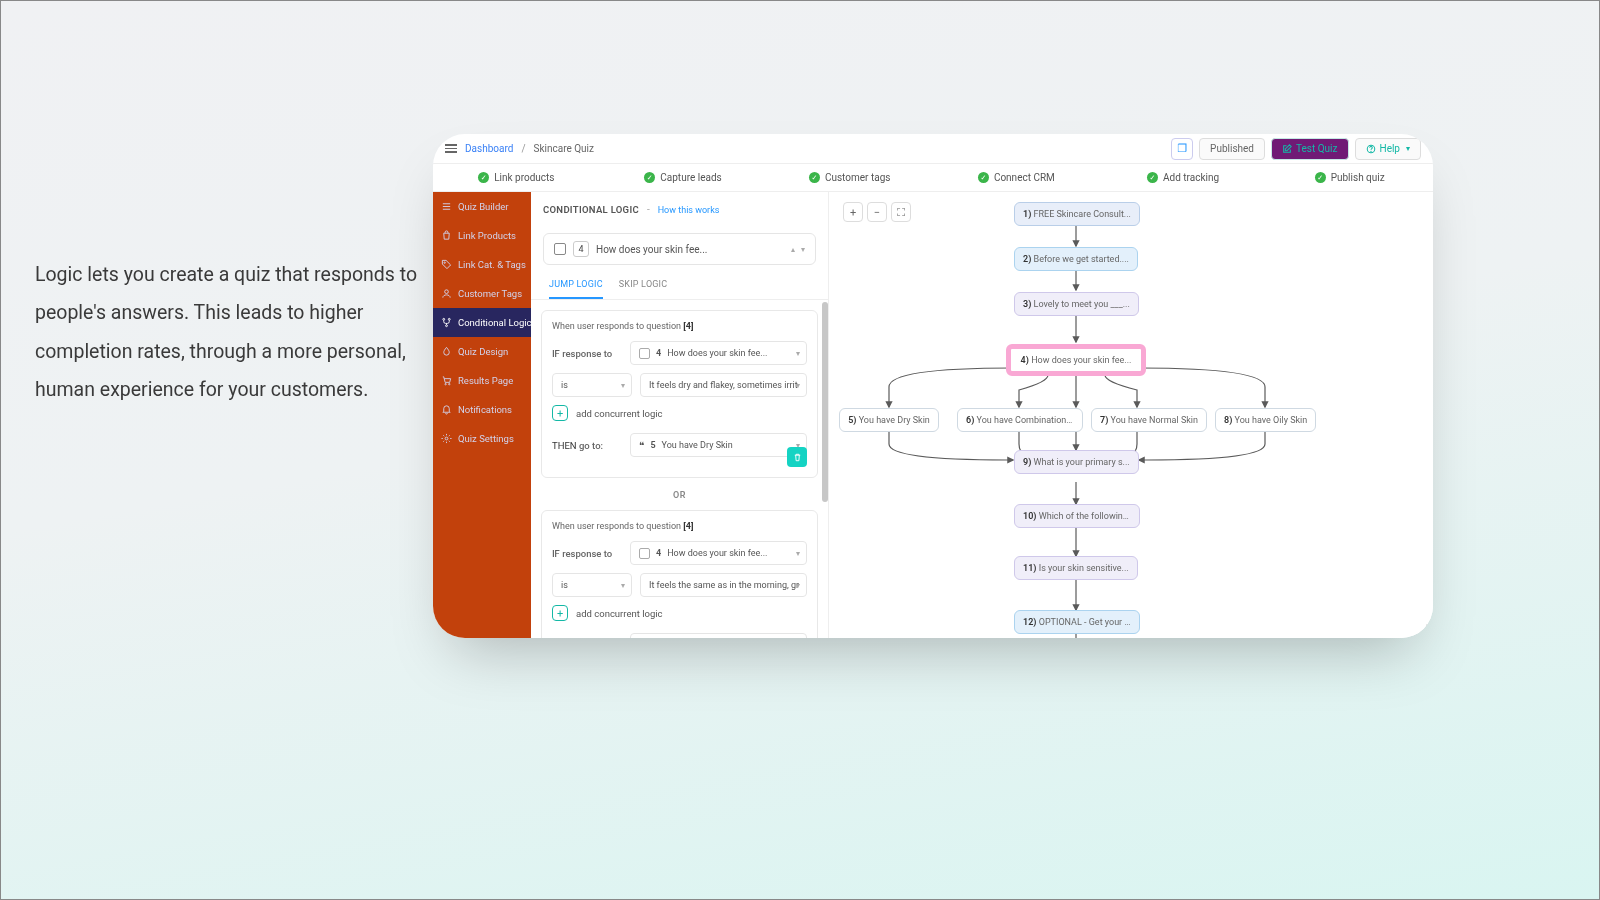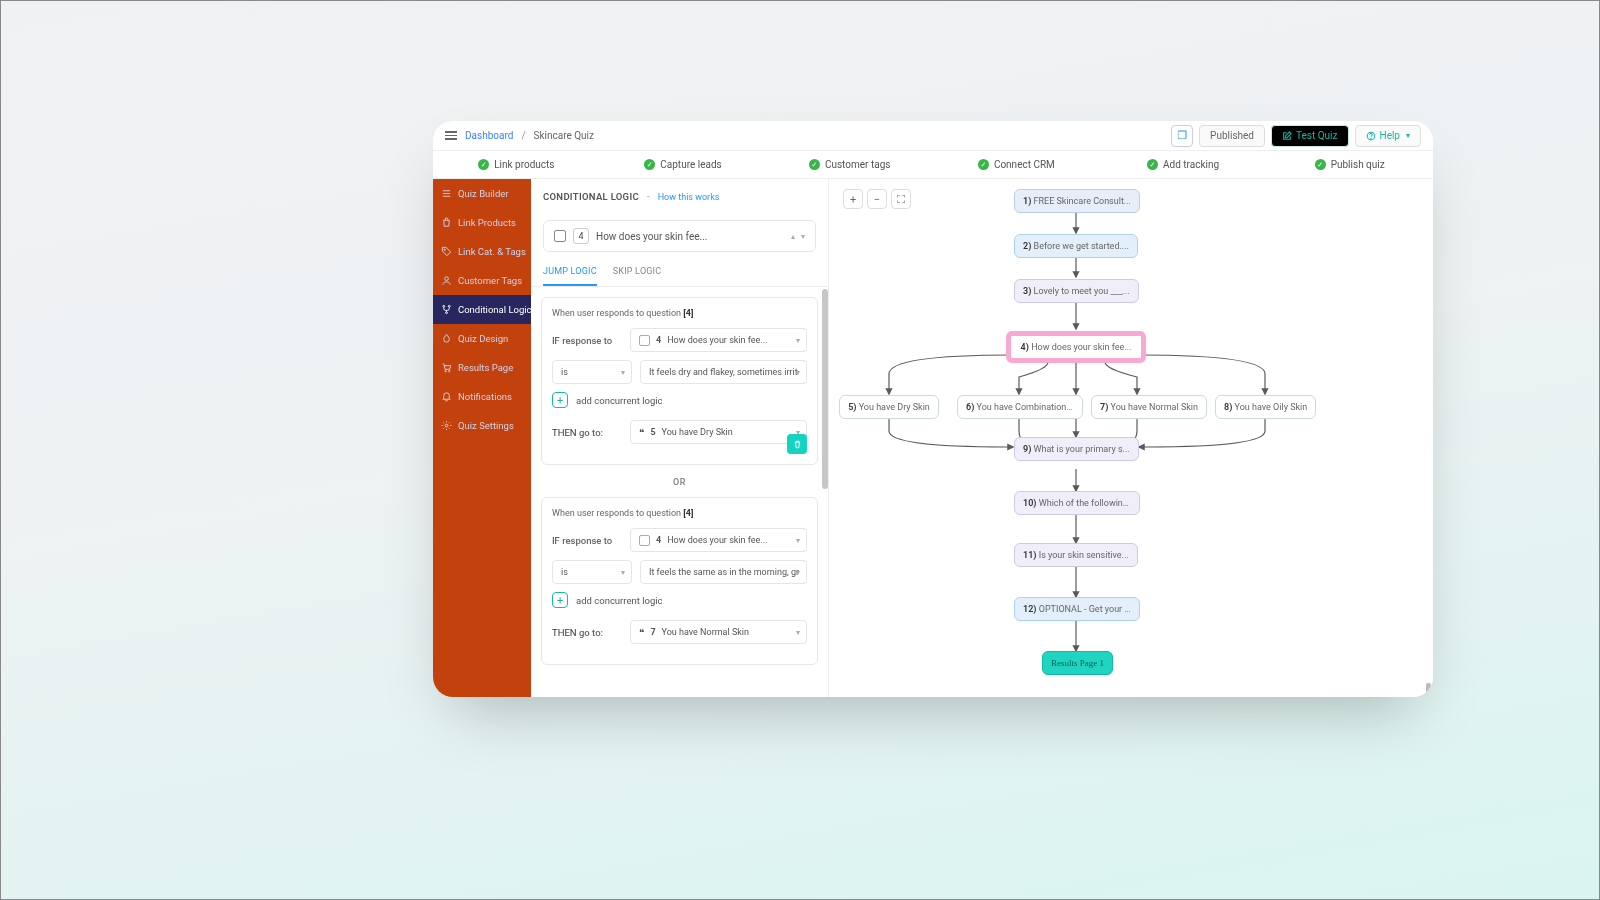--- a/index.html
+++ b/index.html
@@ -3,35 +3,35 @@
 <meta charset="utf-8">
 <style>
   * { box-sizing: border-box; margin: 0; padding: 0; }
   html, body { width: 1600px; height: 900px; overflow: hidden; font-family: -apple-system, BlinkMacSystemFont, "Segoe UI", Roboto, sans-serif; }
   body { background: linear-gradient(170deg, #f0f1f3 0%, #eef2f3 45%, #d9f5f1 100%); border: 1px solid #888; position: relative; }
 
   .left-text { position: absolute; left: 34px; top: 255px; width: 400px; color: #2c2c2c; }
   .left-text h1 { font-size: 32px; font-weight: 600; line-height: 1.4; margin-bottom: 28px; }
   .left-text p { font-size: 19.5px; font-weight: 400; line-height: 1.97; color: #3a3a3a; }
 
-  .app-card { position: absolute; left: 432px; top: 120px; width: 1000px; height: 576px; background: #fff; border-radius: 20px; box-shadow: 0 30px 60px -20px rgba(0,0,0,.25); overflow: hidden; }
+  .app-card { position: absolute; left: 432px; top: 133px; width: 1000px; height: 504px; background: #fff; border-radius: 32px; box-shadow: 0 30px 60px -20px rgba(0,0,0,.25); overflow: hidden; }
 
   .topbar { height: 30px; display: flex; align-items: center; justify-content: space-between; padding: 0 12px; font-size: 10px; border-bottom: 1px solid #eee; }
   .topbar .left { display: flex; align-items: center; gap: 8px; }
   .topbar .crumb-dashboard { color: #3b82f6; }
   .topbar .crumb-sep { color: #999; }
   .topbar .crumb-current { color: #666; }
   .topnav-center { position: absolute; left: 0; right: 0; display: flex; justify-content: center; gap: 12px; align-items: center; pointer-events: none; }
   .topnav-center span { pointer-events: auto; color: #777; cursor: pointer; font-size: 10.5px; }
   .topnav-center .active { color: #2597ff; position: relative; }
   .topnav-center .active::after { content: ""; position: absolute; bottom: -8px; left: 0; right: 0; height: 2px; background: #2597ff; }
   .topbar .right { display: flex; align-items: center; gap: 6px; }
   .icon-btn { width: 22px; height: 22px; border: 1px solid #cce; border-radius: 4px; display: flex; align-items: center; justify-content: center; color: #2597ff; font-size: 11px; }
   .pill-btn { height: 22px; padding: 0 10px; border: 1px solid #ddd; border-radius: 4px; display: flex; align-items: center; gap: 4px; color: #666; background: #fafafa; font-size: 10px; }
-  .pill-btn.blue { color: #14b8a6; border-color: #c5e9e4; background: #000000; }
+  .pill-btn.blue { color: #14b8a6; border-color: #c5e9e4; background: #701a75; }
   .pill-btn.help { color: #14b8a6; }
   .pill-btn.help::after { content: "▾"; font-size: 8px; margin-left: 2px; }
 
   .steps-bar { height: 28px; display: flex; align-items: center; font-size: 10px; border-bottom: 1px solid #eee; }
   .step { flex: 1; display: flex; align-items: center; justify-content: center; gap: 5px; color: #555; }
   .check { width: 11px; height: 11px; border-radius: 50%; background: #3bb54a; color: #fff; display: inline-flex; align-items: center; justify-content: center; font-size: 7px; }
 
   .body { display: flex; height: calc(100% - 58px); }
   .sidebar { width: 98px; background: #c2410c; color: #d2d3ec; font-size: 9.5px; }
   .side-item { display: flex; align-items: center; gap: 6px; padding: 9px 8px; cursor: pointer; white-space: nowrap; }
@@ -42,21 +42,21 @@
   .logic-header { padding: 12px 12px 8px; display: flex; align-items: center; gap: 8px; }
   .logic-header .title { font-weight: 600; letter-spacing: .3px; font-size: 9.5px; }
   .logic-header .help-link { color: #2597ff; font-size: 9px; }
   .logic-header .dash { color: #aaa; }
 
   .question-select { margin: 10px 12px 0; border: 1px solid #e5e5e5; border-radius: 6px; height: 32px; display: flex; align-items: center; gap: 7px; padding: 0 10px; }
   .badge-num { width: 16px; height: 16px; border: 1px solid #ccc; border-radius: 3px; display: flex; align-items: center; justify-content: center; font-size: 9px; color: #444; }
   .qsel-icon { width: 12px; height: 12px; border: 1px solid #888; border-radius: 2px; }
   .question-select .arrow-group { margin-left: auto; display: flex; gap: 6px; color: #aaa; font-size: 8px; }
 
-  .tabs { display: flex; gap: 16px; padding: 14px 12px 0; border-bottom: 1px solid #eee; }
+  .tabs { display: flex; gap: 16px; padding: 14px 18px 0; border-bottom: 1px solid #eee; }
   .tab { padding-bottom: 8px; font-size: 9px; color: #888; cursor: pointer; letter-spacing: .2px; }
   .tab.active { color: #2597ff; border-bottom: 2px solid #2597ff; }
 
   .logic-scroll { flex: 1; overflow-y: auto; padding: 10px 10px 0; position: relative; }
   .rule-card { border: 1px solid #e8e8e8; border-radius: 6px; padding: 10px 10px 12px; margin-bottom: 12px; font-size: 9.5px; position: relative; }
   .rule-card .q-line { color: #666; margin-bottom: 10px; font-size: 9px; }
   .rule-card .q-line b { color: #333; }
   .rule-row { display: flex; align-items: center; gap: 8px; margin-bottom: 8px; }
   .rule-row .lbl { width: 70px; color: #666; font-weight: 500; }
   .rule-row .lbl b { font-weight: 400; color: #333; }
@@ -84,20 +84,21 @@
   .node .num { font-weight: 600; color: #333; }
   .mini-scroll { position: absolute; right: 2px; bottom: 4px; width: 5px; height: 10px; background: #bbb; border-radius: 2px; }
 
   .hamburger { display: inline-flex; flex-direction: column; gap: 2px; }
   .hamburger span { display: block; width: 12px; height: 1.5px; background: #666; }
 </style>
 </head>
 <body>
 
 <div class="left-text">
+  <p>Logic lets you create a quiz that responds to people's answers. This leads to higher completion rates, through a more personal, human experience for your customers.</p>
 </div>
 
 <div class="app-card">
 
   <div class="topbar">
     <div class="left">
       <span class="hamburger">
           <span></span>
           <span></span>
           <span></span>

